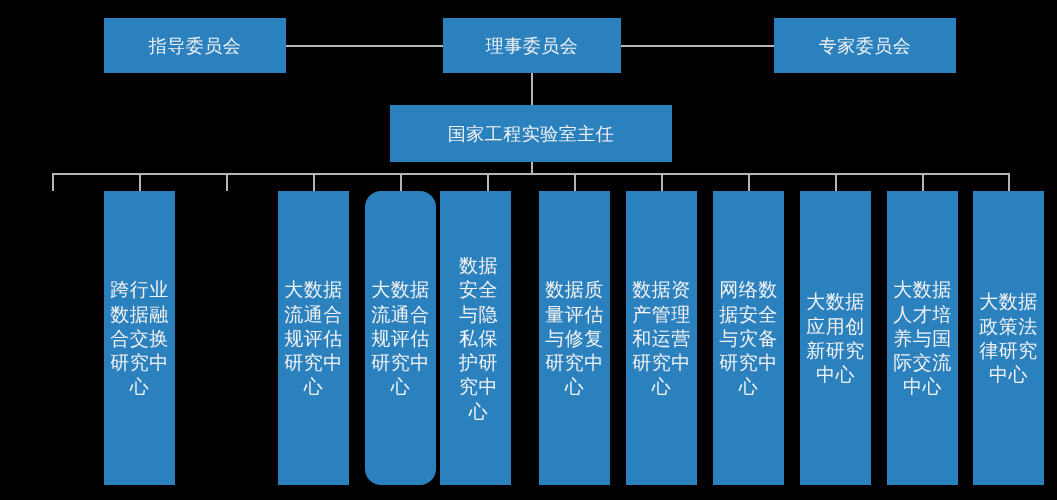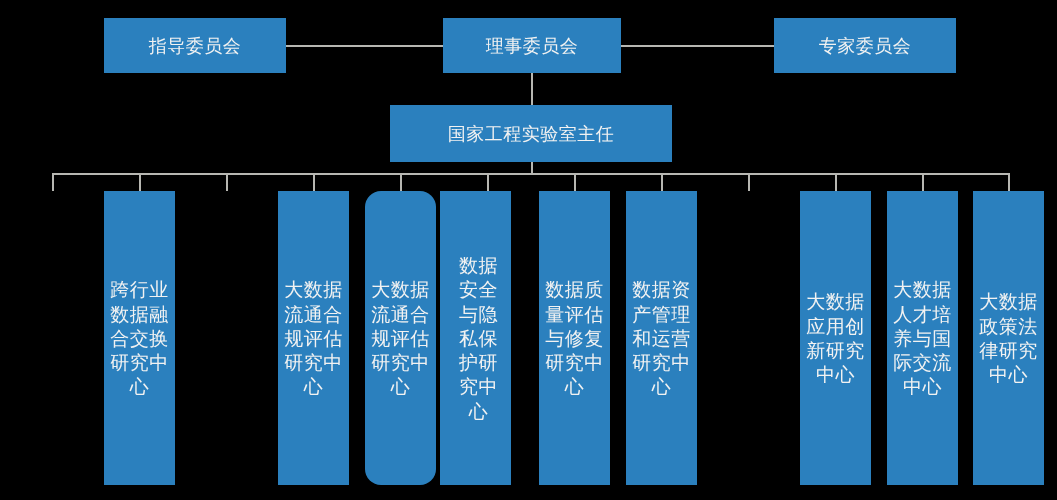--- a/index.html
+++ b/index.html
@@ -121,20 +121,23 @@
   </div>
   <div class="node tier3" style="left:440px; width:71px;padding-left:12px;">
     <span class="label">数据安全与隐私保护研究中心</span>
   </div>
   <div class="node tier3" style="left:626px; width:71px;">
     <span class="label">数据资产管理和运营研究中心</span>
   </div>
   <div class="node tier3" style="left:539px; width:71px;">
     <span class="label">数据质量评估与修复研究中心</span>
   </div>
+  <div class="node tier3" style="left:713px; width:71px;">
+    <span class="label">网络数据安全与灾备研究中心</span>
+  </div>
   <div class="node tier3" style="left:800px; width:71px;">
     <span class="label">大数据应用创新研究中心</span>
   </div>
   <div class="node tier3" style="left:887px; width:71px;">
     <span class="label">大数据人才培养与国际交流中心</span>
   </div>
   <div class="node tier3" style="left:973px; width:71px;">
     <span class="label">大数据政策法律研究中心</span>
   </div>
 

